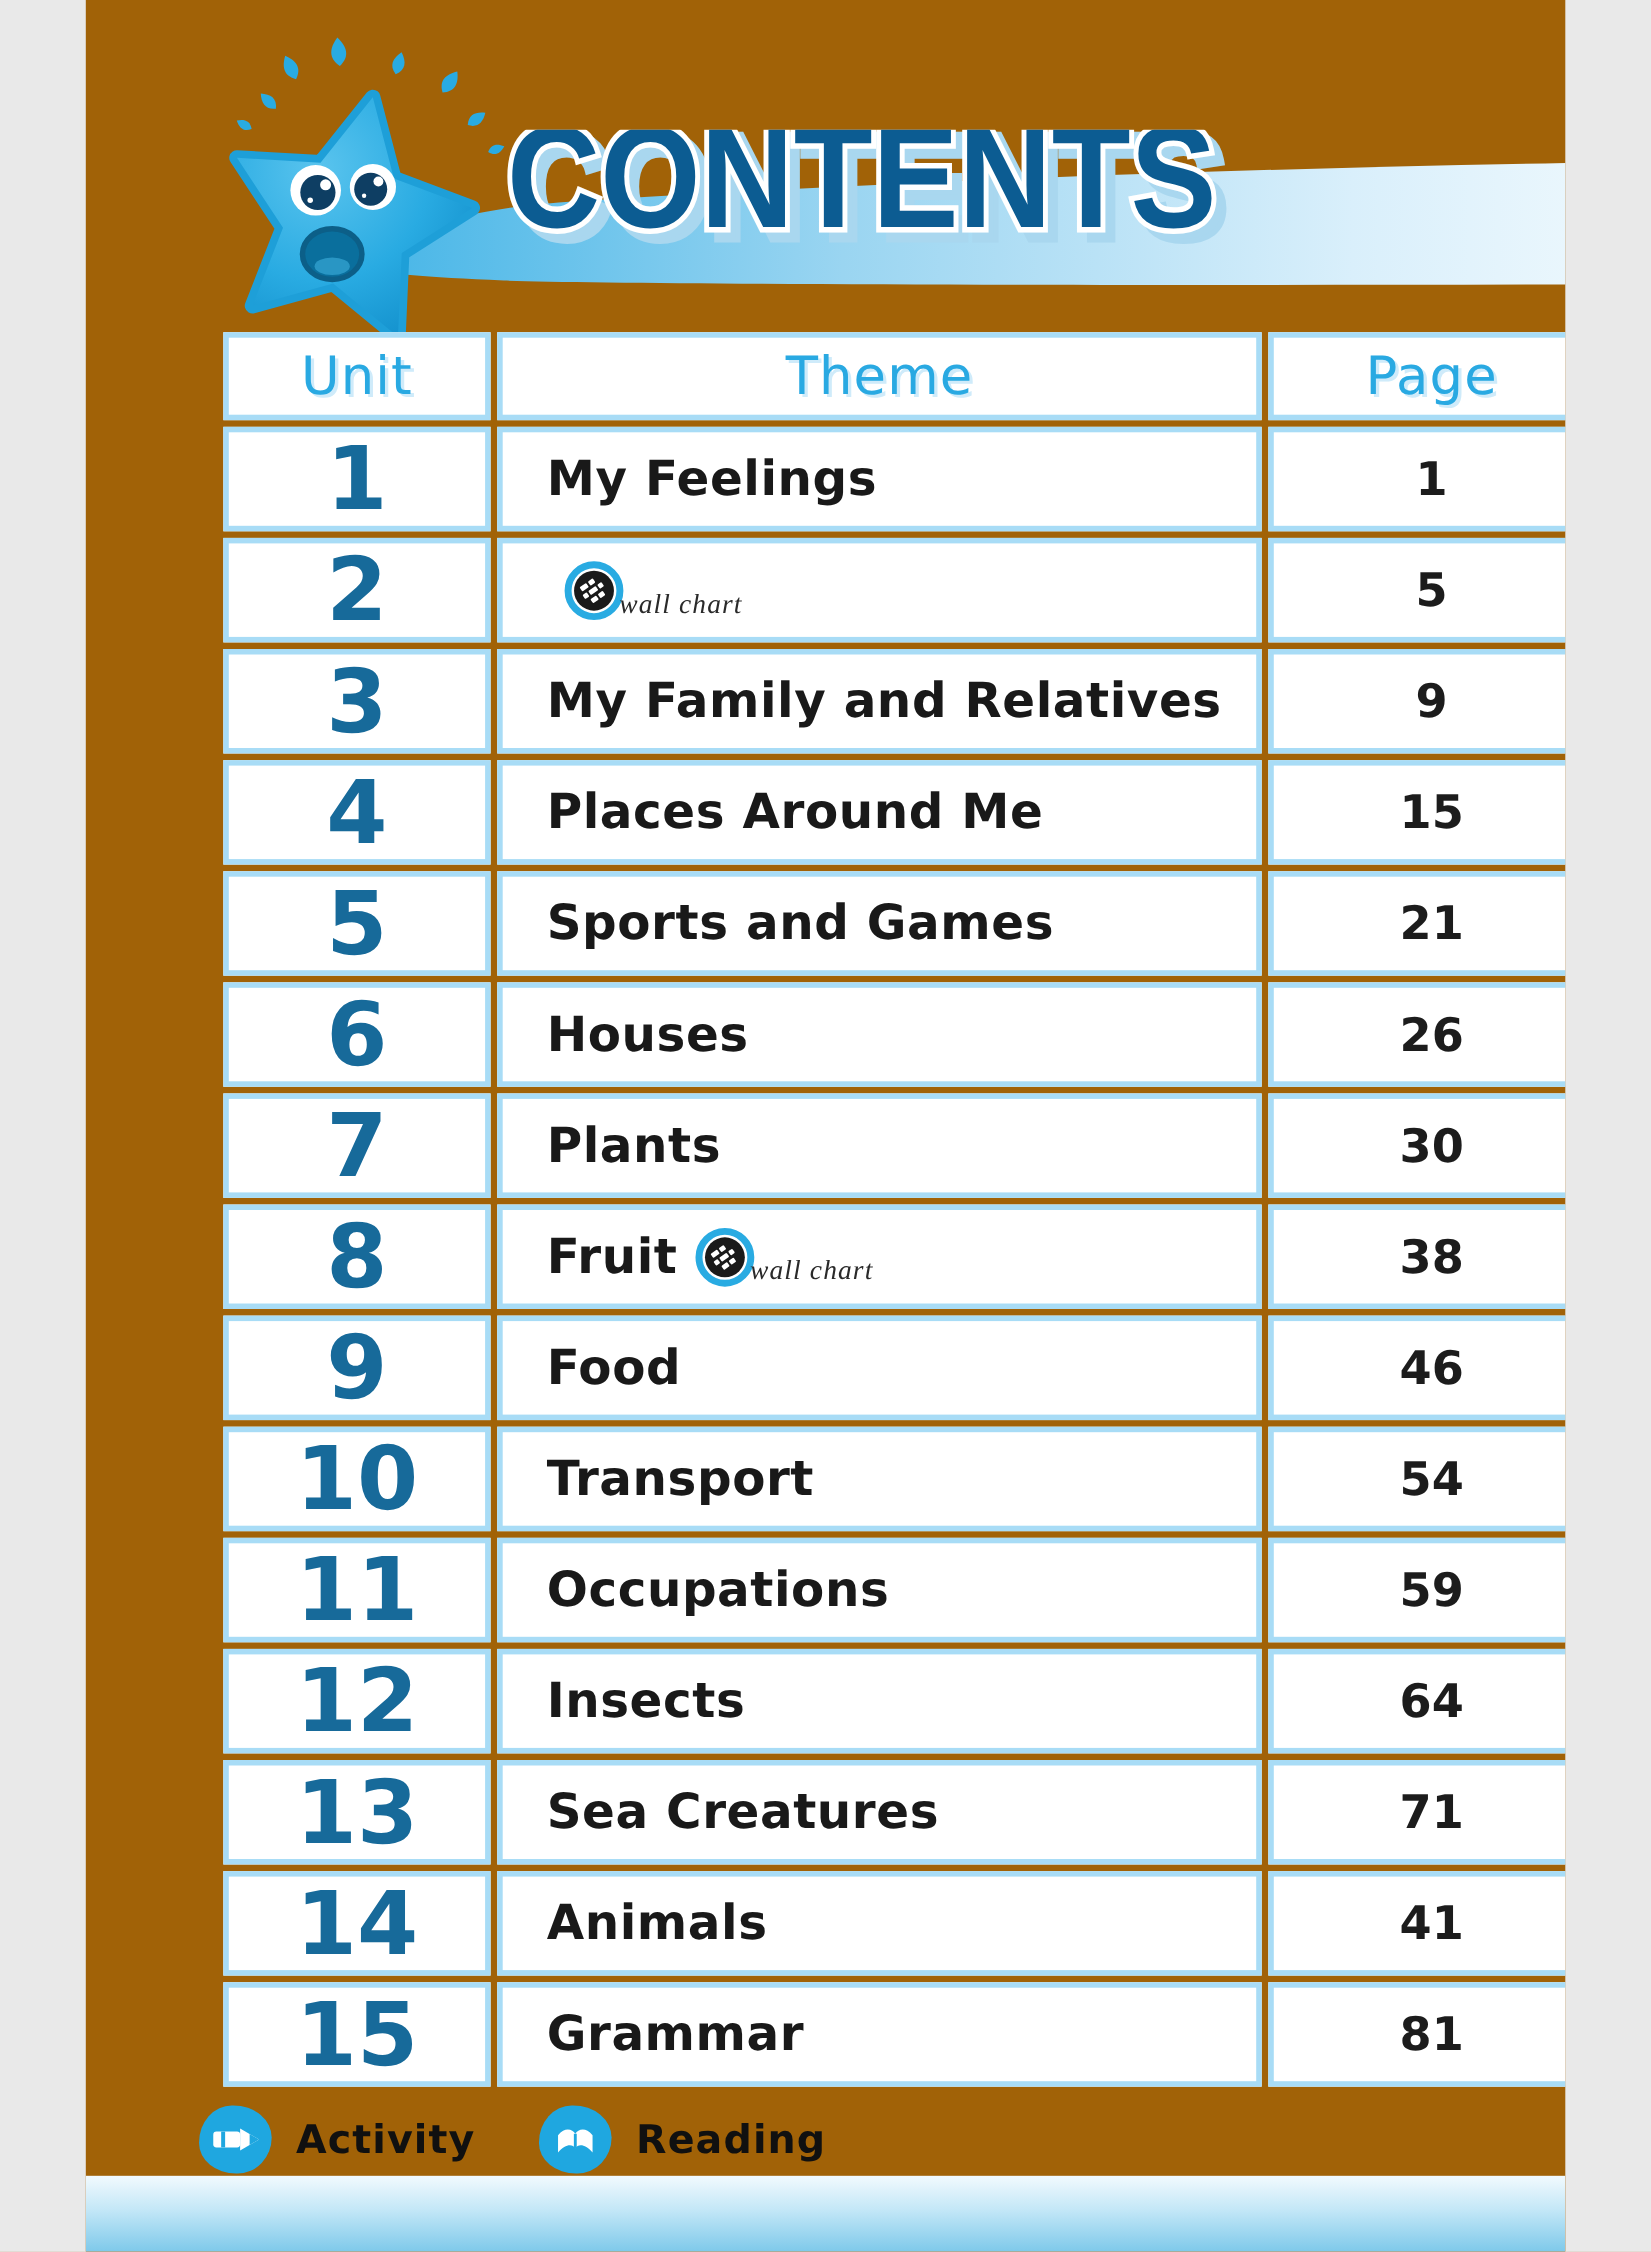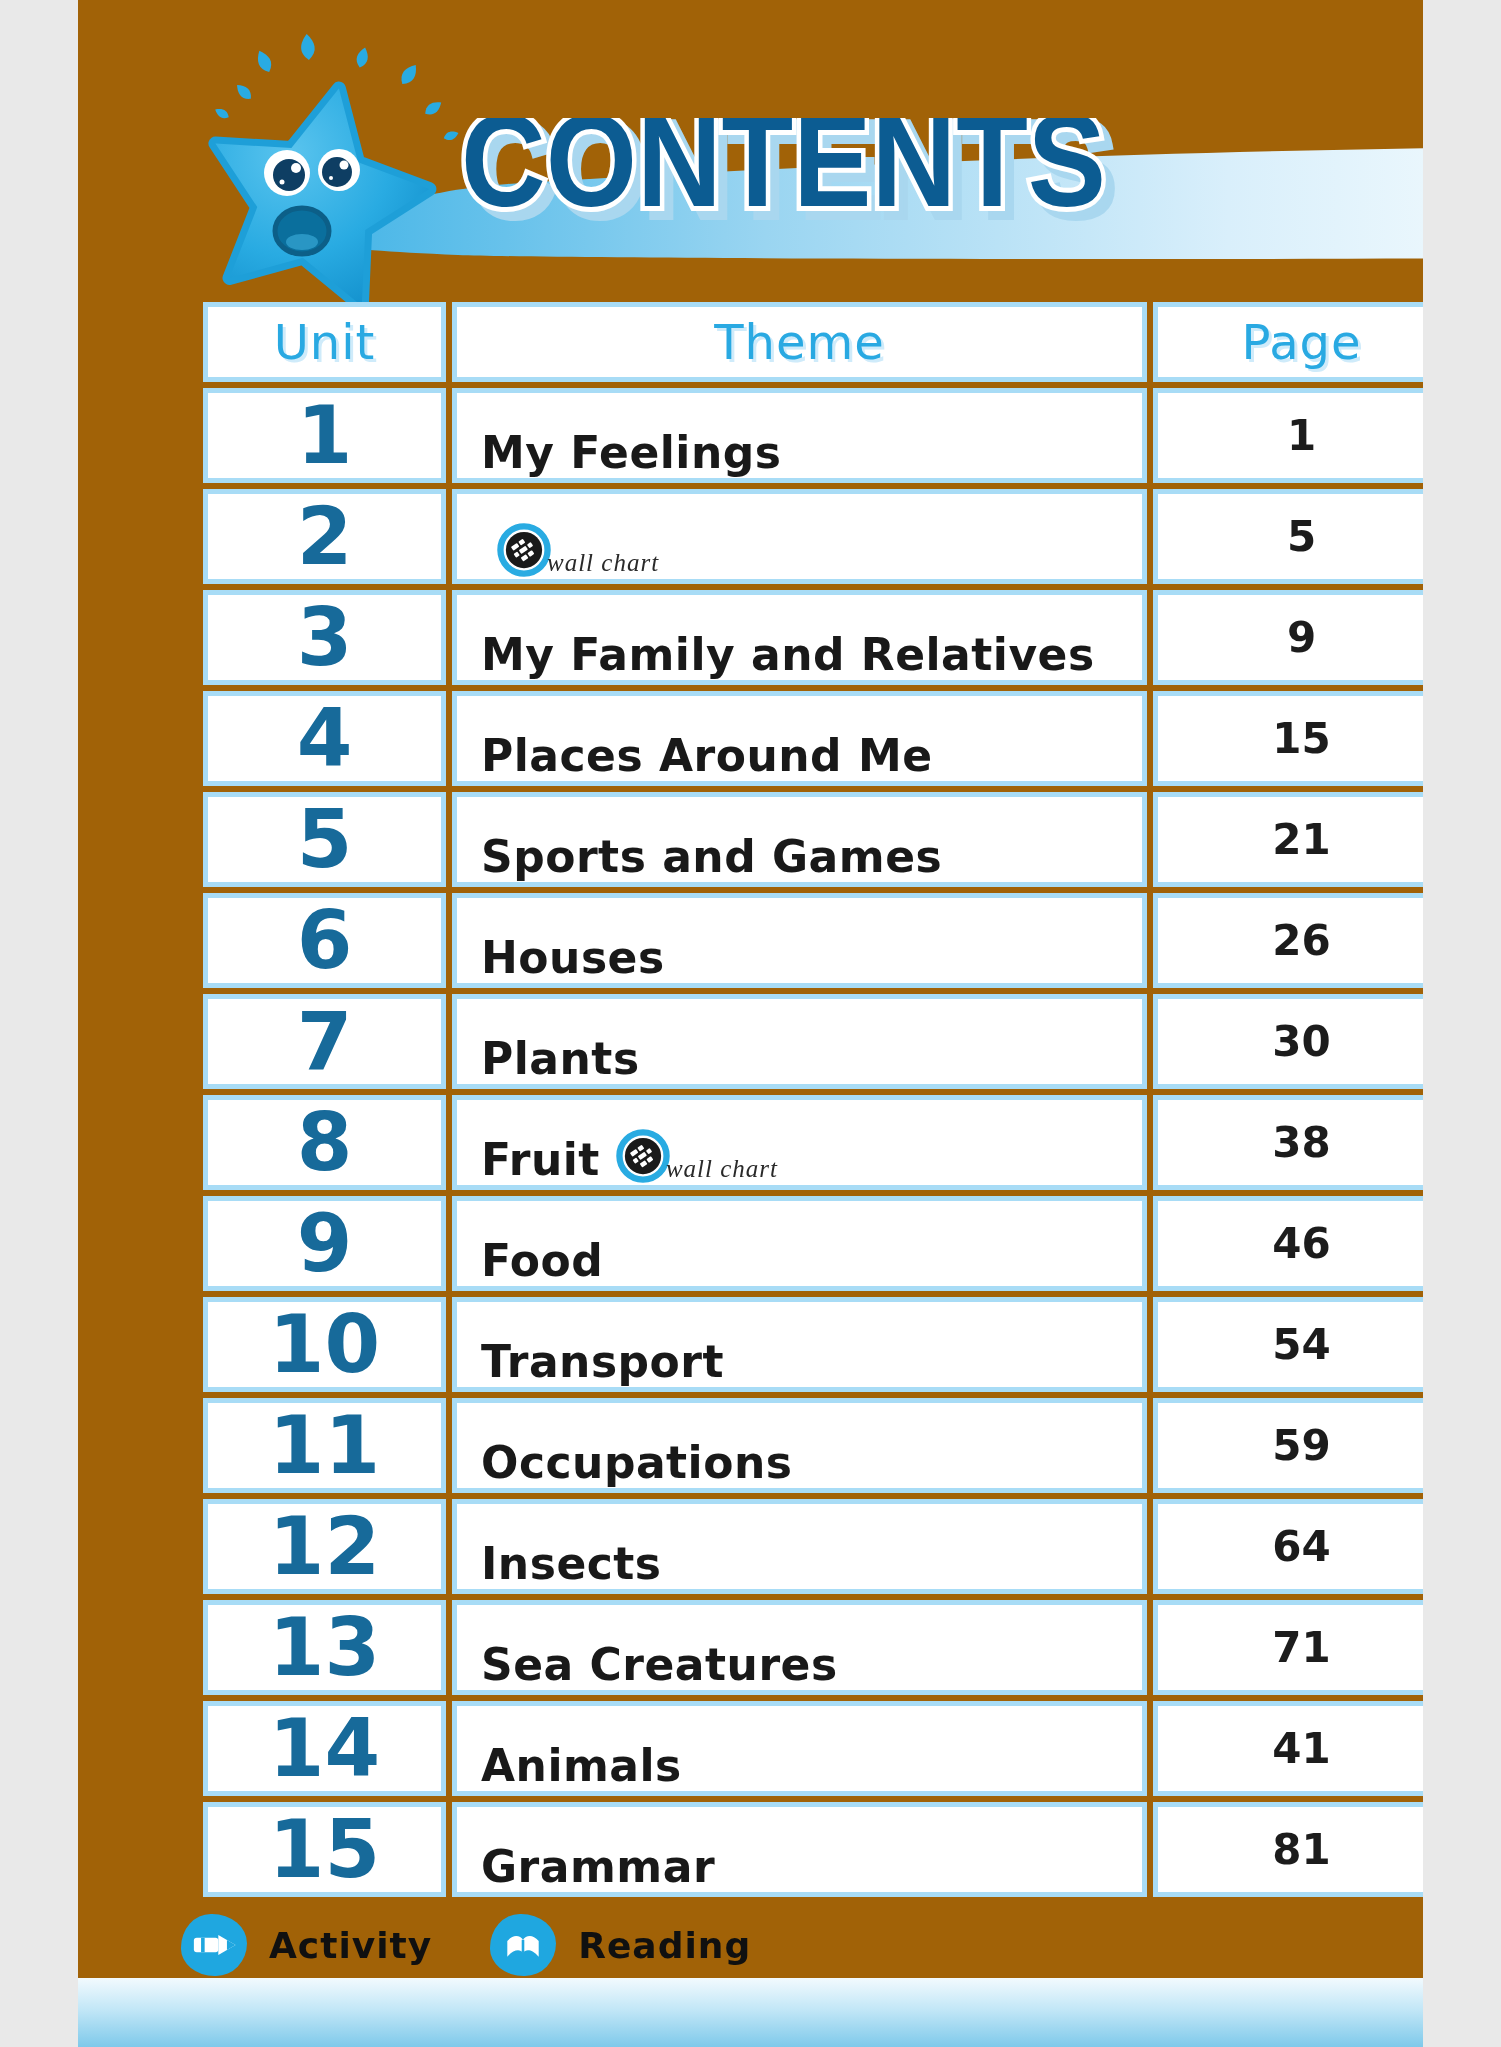--- a/index.html
+++ b/index.html
@@ -15,21 +15,21 @@
   .toc{
     position:absolute;left:125px;top:302px;width:1247px;
     display:grid;grid-template-columns:243px 695px 297px;gap:6px;
   }
   .cell{background:#fff;border:5px solid #A8DCF6;box-sizing:border-box;}
   .head-cell{height:80px;display:flex;align-items:center;justify-content:center;
     font-size:48px;font-weight:normal;color:#29A9E2;letter-spacing:1px;
     text-shadow:3px 3px 0 #CFEBFA;}
   .unit-cell{height:95px;display:flex;align-items:center;justify-content:center;
     font-size:80px;font-weight:bold;color:#176A9A;}
-  .theme-cell{height:95px;display:flex;align-items:flex-end;padding-left:24px;
+  .theme-cell{height:95px;display:flex;align-items:center;padding-left:40px;
     font-size:44px;font-weight:bold;color:#191919;letter-spacing:.5px;}
   .page-cell{height:95px;display:flex;align-items:center;justify-content:center;
     font-size:42px;font-weight:bold;color:#1c1c1c;}
   .wallchart{display:flex;align-items:flex-end;margin-left:14px;}
   .wallchart-label{
     font-family:"Liberation Serif","DejaVu Serif",serif;font-style:italic;
     font-weight:normal;font-size:25px;color:#2a2a2a;margin:0 0 2px -6px;letter-spacing:1px;}
   
   .legend{position:absolute;left:103px;top:1914px;display:flex;align-items:center;}
   .legend-item{display:flex;align-items:center;gap:22px;}

